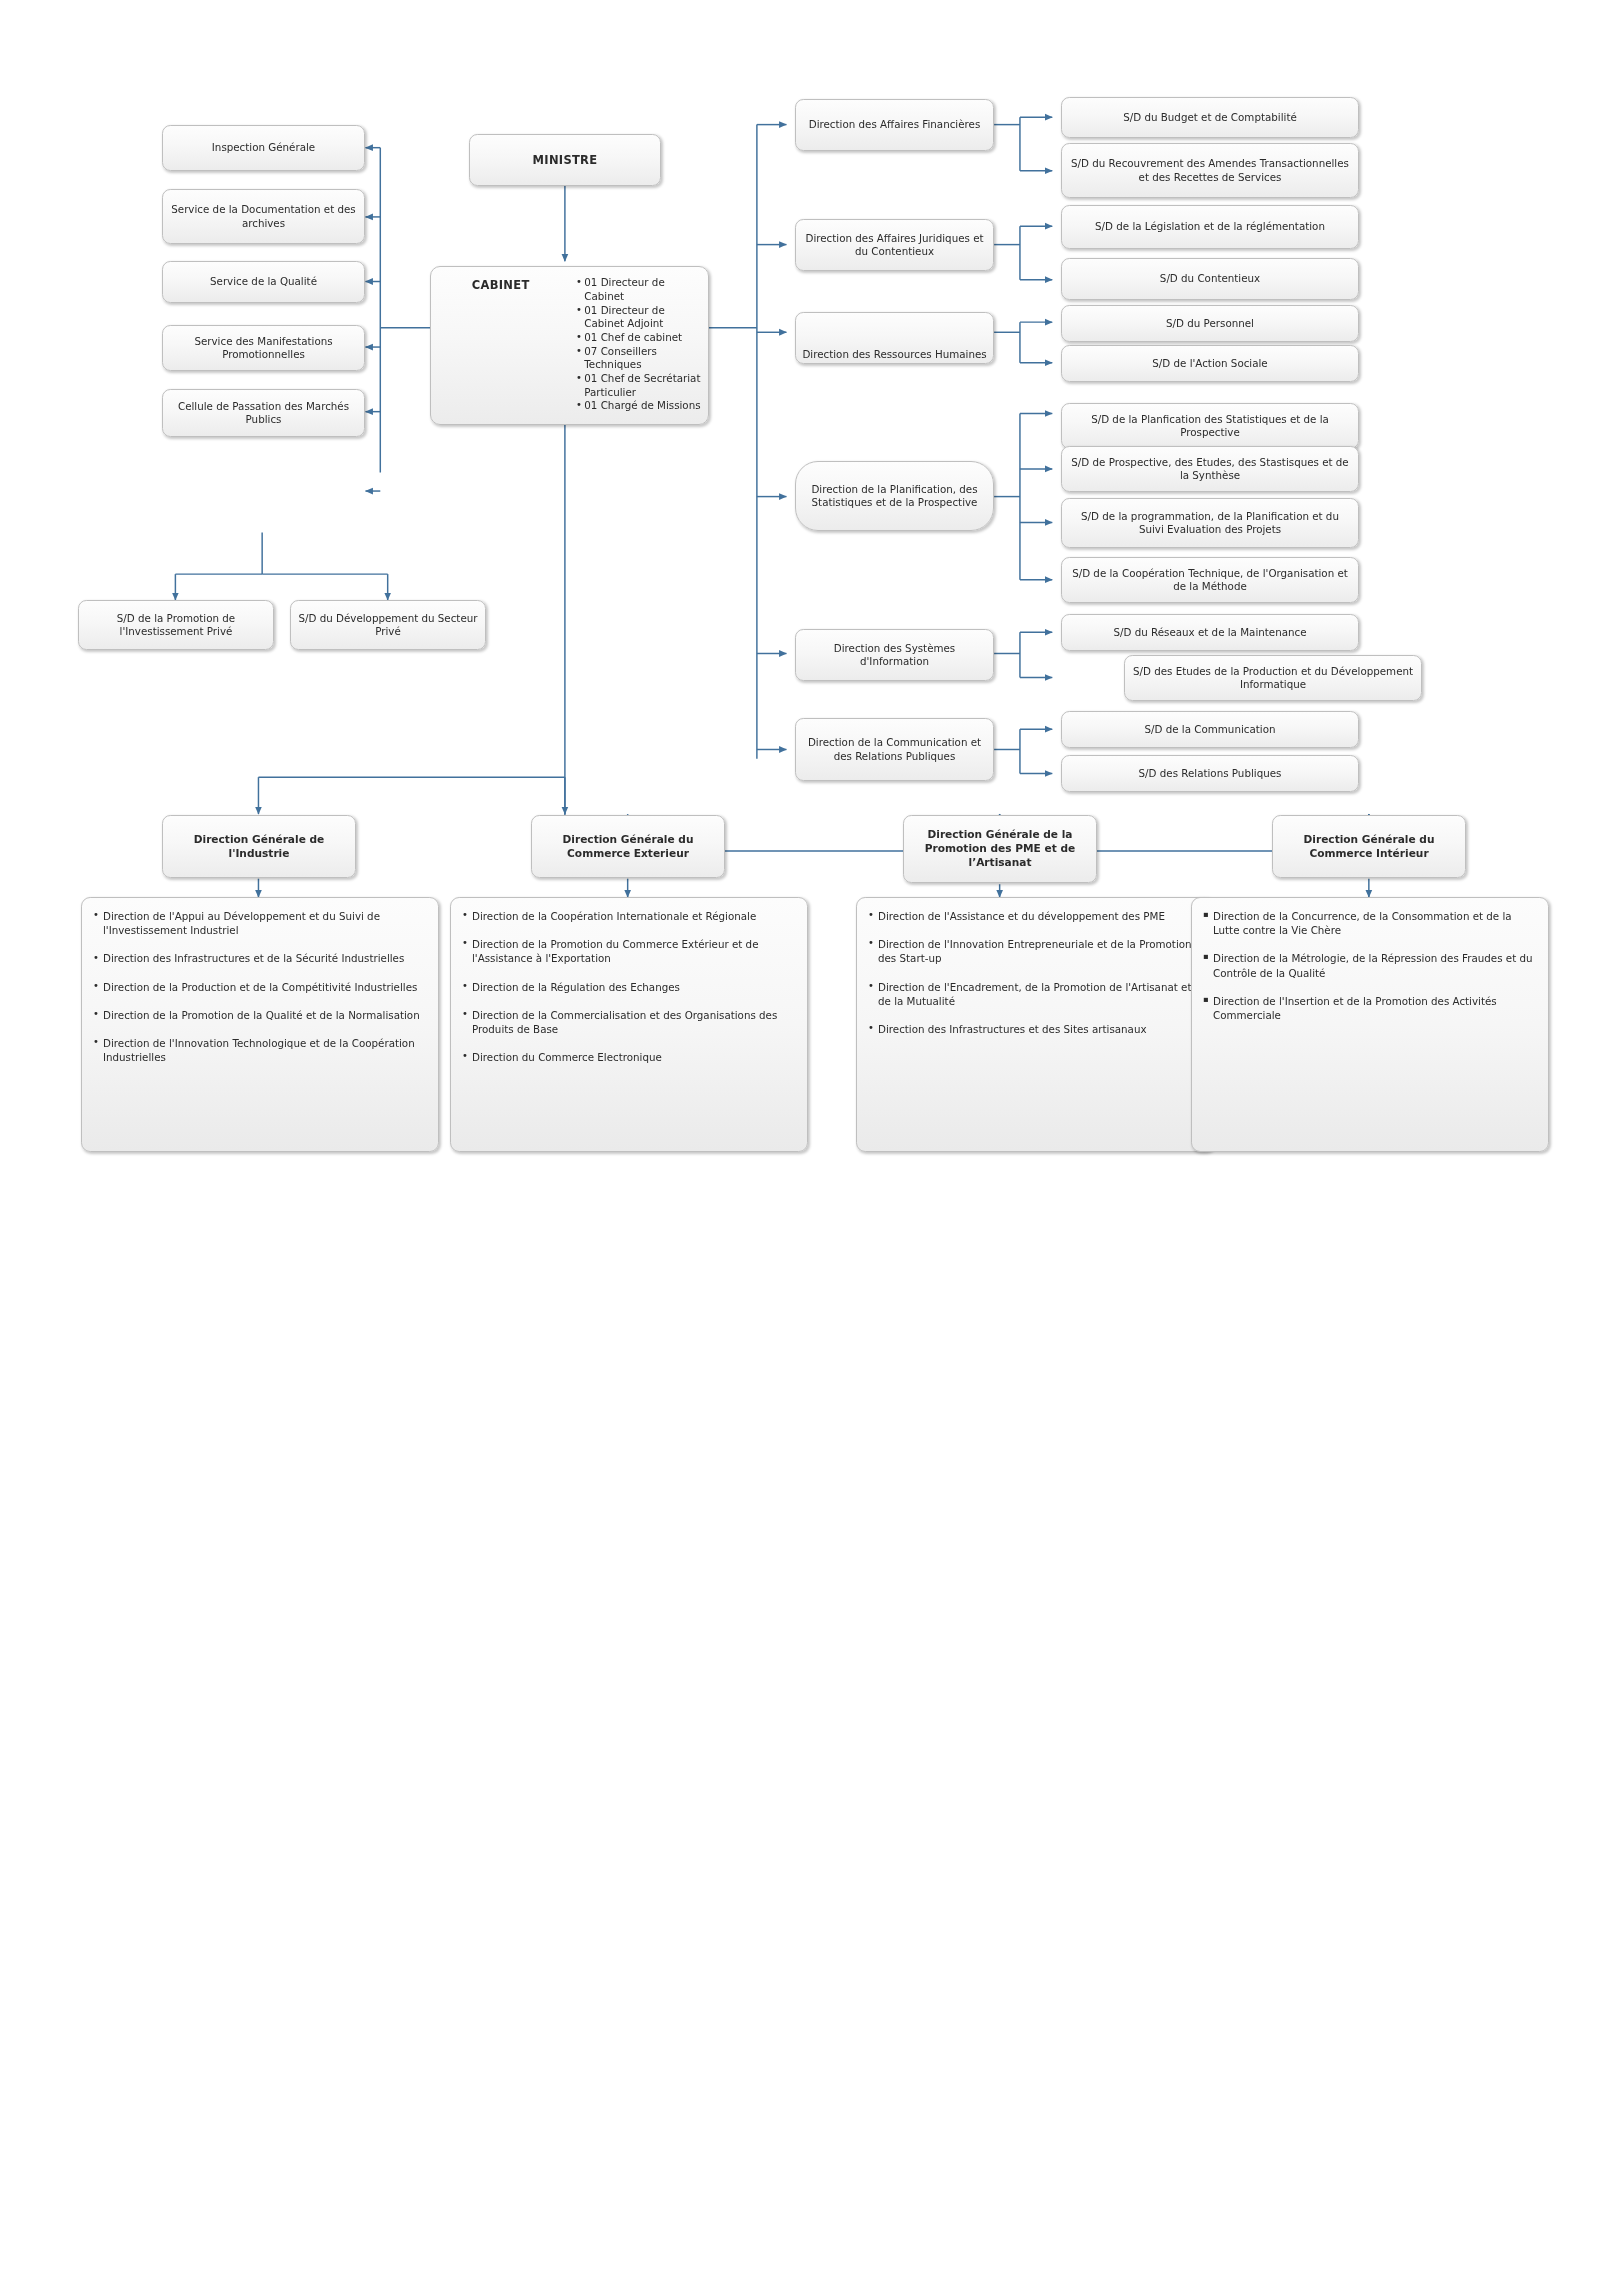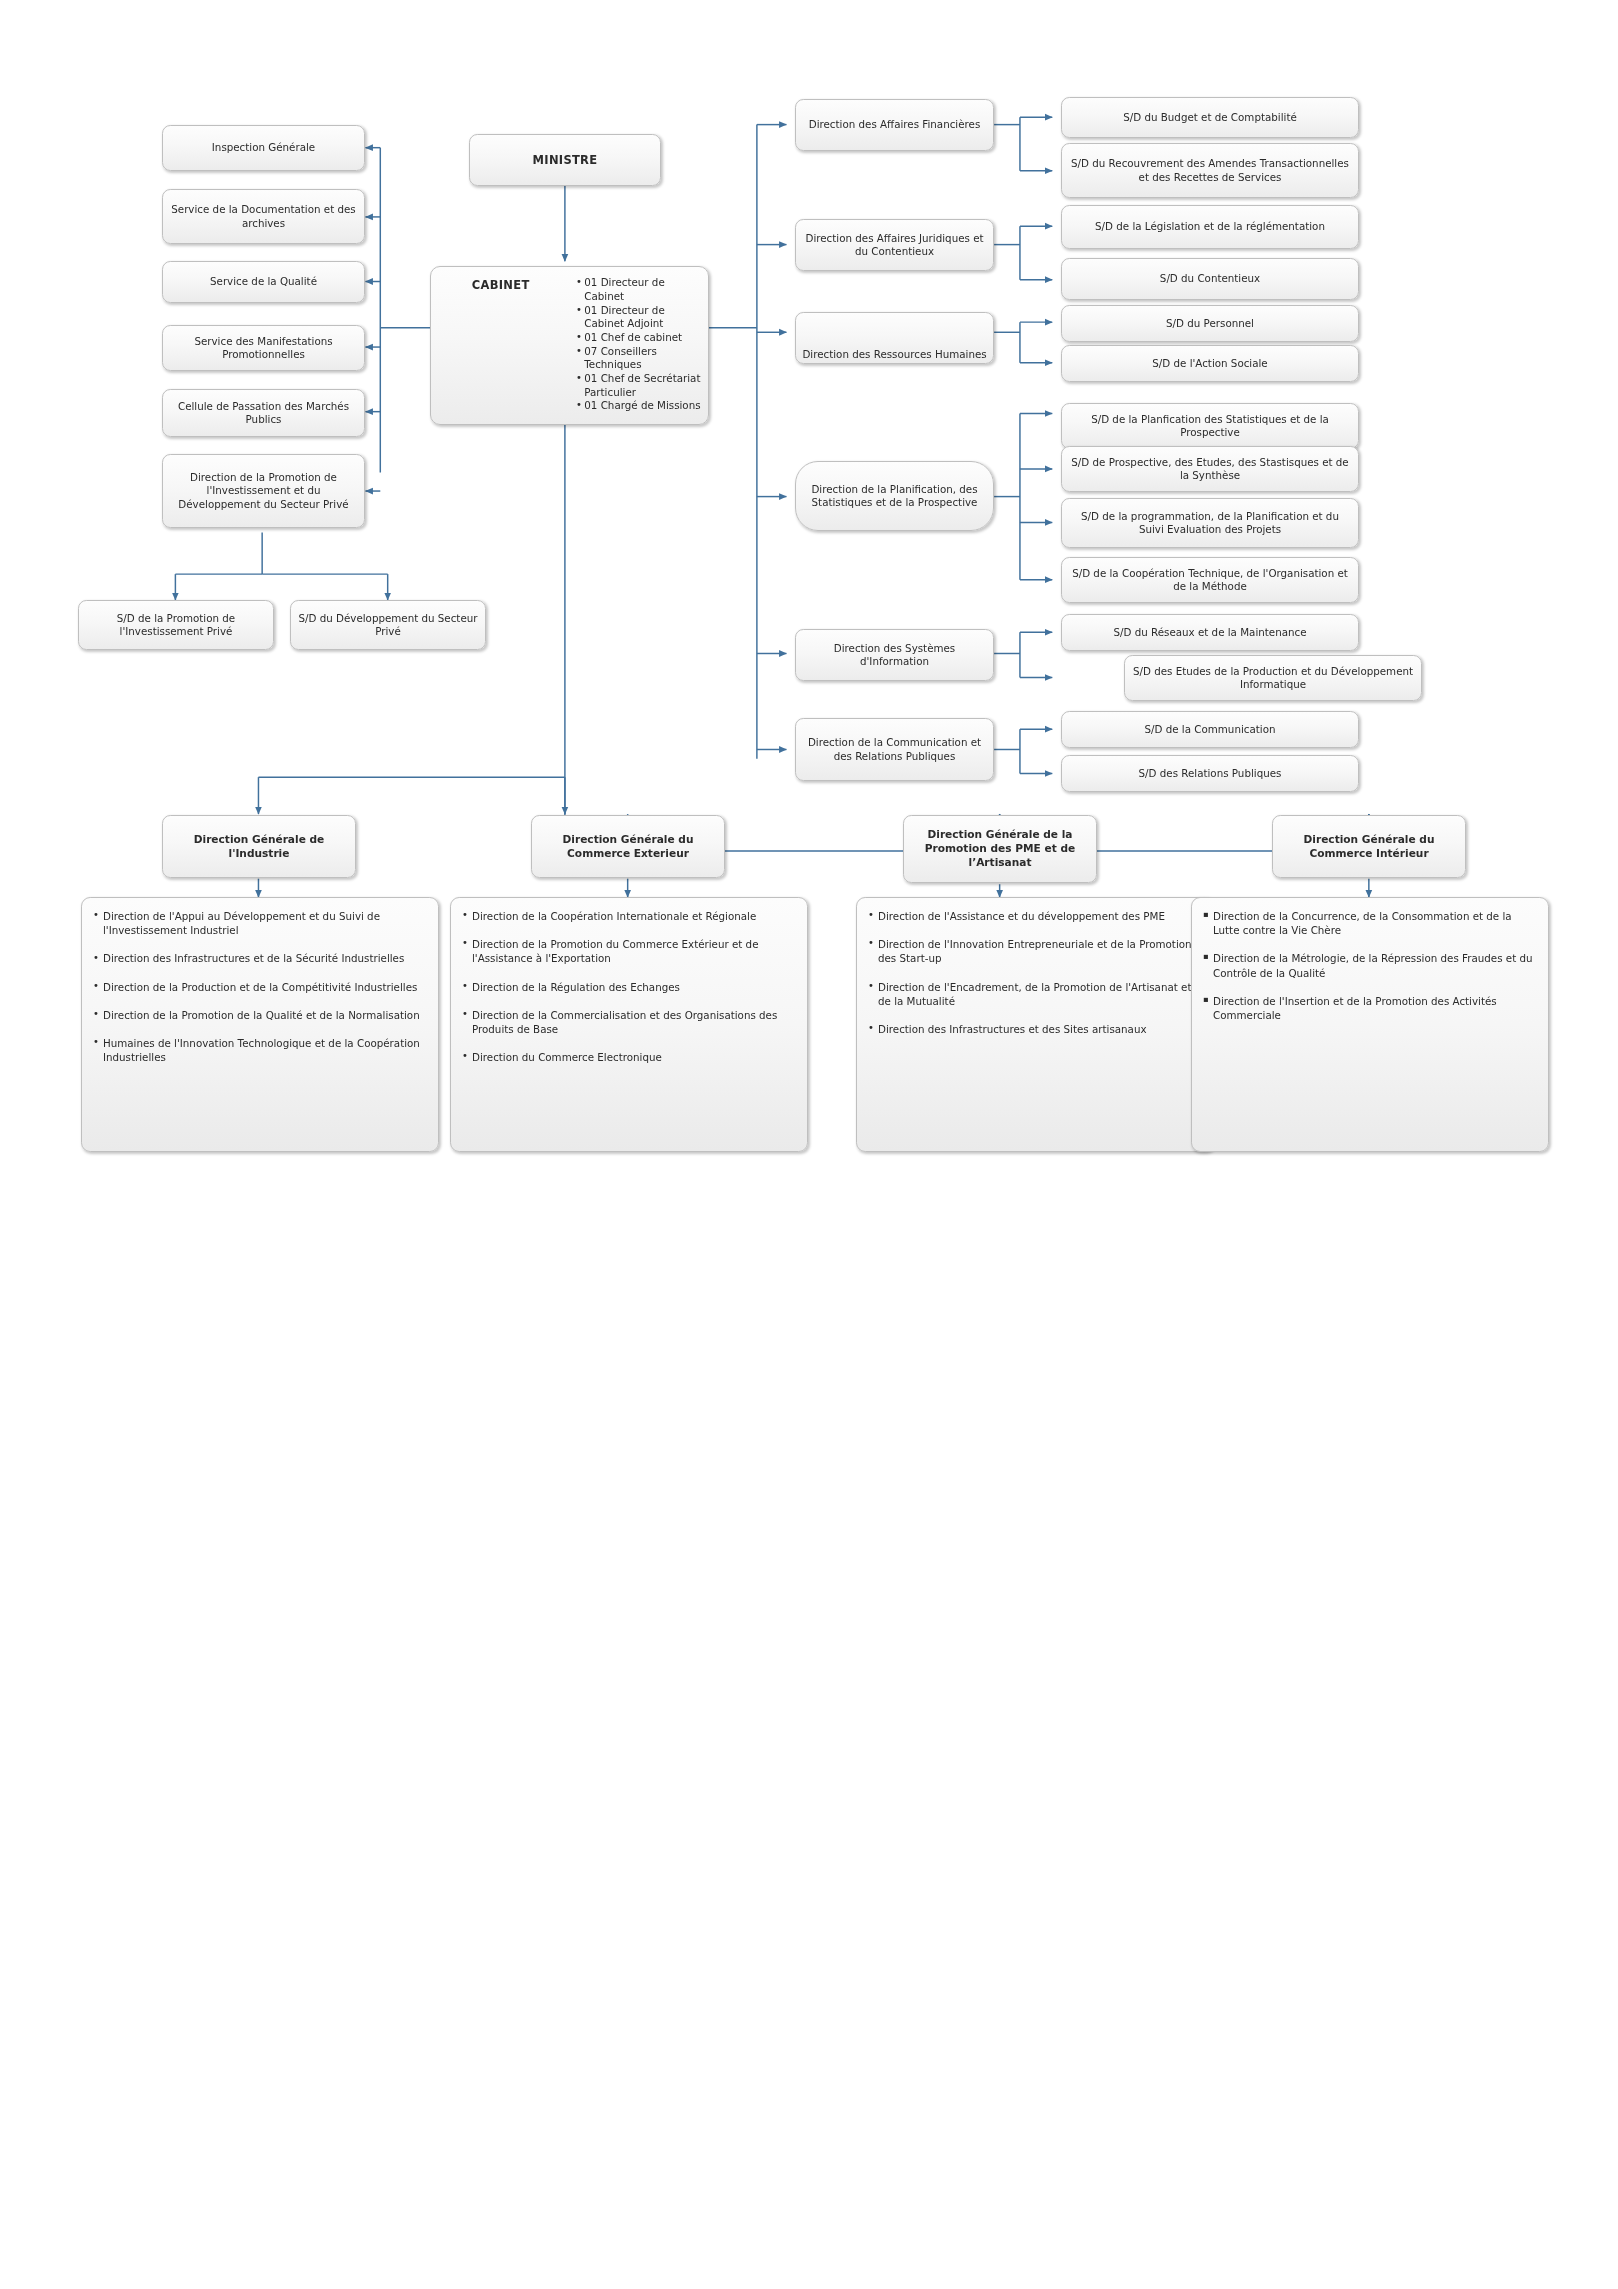--- a/index.html
+++ b/index.html
@@ -228,23 +228,20 @@
   </div>
 
   <div class="node" style="left:162px;top:325px;width:203px;height:46px;">
     <span class="txt t-left">Service des Manifestations Promotionnelles</span>
   </div>
 
   <div class="node" style="left:162px;top:389px;width:203px;height:48px;">
     <span class="txt t-left">Cellule de Passation des Marchés Publics</span>
   </div>
 
-  <div class="node" style="left:162px;top:454px;width:203px;height:74px;">
-    <span class="txt t-left">Direction de la Promotion de l'Investissement et du Développement du Secteur Privé</span>
-  </div>
 
   <div class="node" style="left:78px;top:600px;width:196px;height:50px;">
     <span class="txt t-sd">S/D de la Promotion de l'Investissement Privé</span>
   </div>
 
   <div class="node" style="left:290px;top:600px;width:196px;height:50px;">
     <span class="txt t-sd">S/D du Développement du Secteur Privé</span>
   </div>
 
   <div class="node" style="left:795px;top:99px;width:199px;height:52px;">
@@ -342,21 +339,21 @@
   <div class="node" style="left:1272px;top:815px;width:194px;height:63px;">
     <span class="txt t-dg">Direction Générale du Commerce Intérieur</span>
   </div>
 
   <div class="panel" style="left:81px;top:897px;width:358px;height:255px;">
     <ul>
       <li>Direction de l'Appui au Développement et du Suivi de l'Investissement Industriel</li>
       <li>Direction des Infrastructures et de la Sécurité Industrielles</li>
       <li>Direction de la Production et de la Compétitivité Industrielles</li>
       <li>Direction de la Promotion de la Qualité et de la Normalisation</li>
-      <li>Humaines de l'Innovation Technologique et de la Coopération Industrielles</li>
+      <li>Direction de l'Innovation Technologique et de la Coopération Industrielles</li>
     </ul>
   </div>
 
   <div class="panel" style="left:450px;top:897px;width:358px;height:255px;">
     <ul>
       <li>Direction de la Coopération Internationale et Régionale</li>
       <li>Direction de la Promotion du Commerce Extérieur et de l'Assistance à l'Exportation</li>
       <li>Direction de la Régulation des Echanges</li>
       <li>Direction de la Commercialisation et des Organisations des Produits de Base</li>
       <li>Direction du Commerce Electronique</li>

